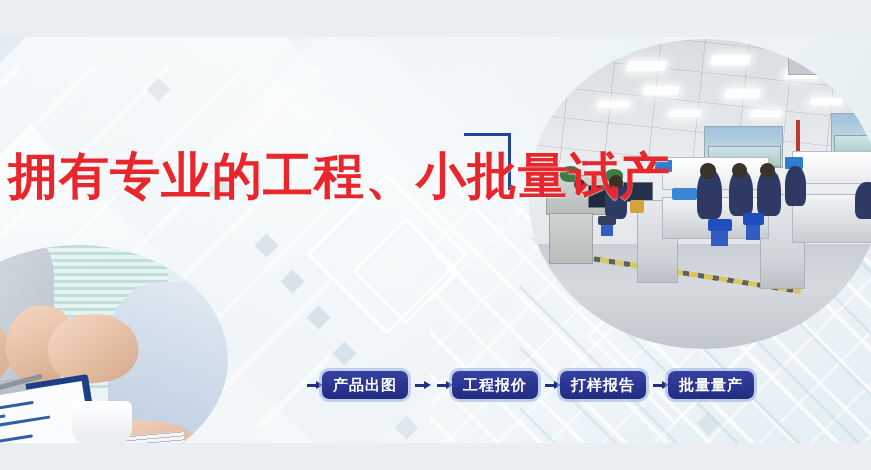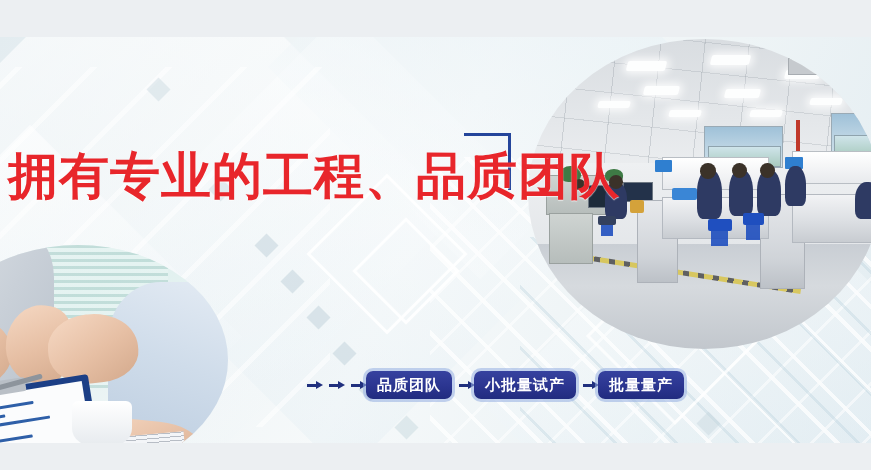--- a/index.html
+++ b/index.html
@@ -487,37 +487,38 @@
           <div style="position:absolute; left:36%; top:-8%; width:30%; height:16%; background:#b9bfc6; border-radius:2px;"></div>
           <div style="position:absolute; left:18%; top:-2%; width:58%; height:5%; background:#8d949c; transform:rotate(-6deg); border-radius:2px;"></div>
         </div>
 
         <div class="mt-cup"></div>
       </div>
     </div>
 
     <div class="corner-bracket"></div>
 
-    <div class="headline">拥有专业的工程、品质团队</div>
+    <div class="headline">拥有专业的工程、小批量试产</div>
 
     <div class="flow">
+      <span class="flow-arrow">
+          <span class="shaft"></span>
+        </span>
+      <div class="flow-step">产品出图</div>
       <span class="flow-arrow">
           <span class="shaft"></span>
         </span>
       <span class="flow-arrow">
           <span class="shaft"></span>
         </span>
+      <div class="flow-step">工程报价</div>
       <span class="flow-arrow">
           <span class="shaft"></span>
         </span>
-      <div class="flow-step">品质团队</div>
-      <span class="flow-arrow">
-          <span class="shaft"></span>
-        </span>
-      <div class="flow-step">小批量试产</div>
+      <div class="flow-step">打样报告</div>
       <span class="flow-arrow">
           <span class="shaft"></span>
         </span>
       <div class="flow-step">批量量产</div>
     </div>
 
   </div>
 
   <div class="edge-strip bottom"></div>
 </div>

